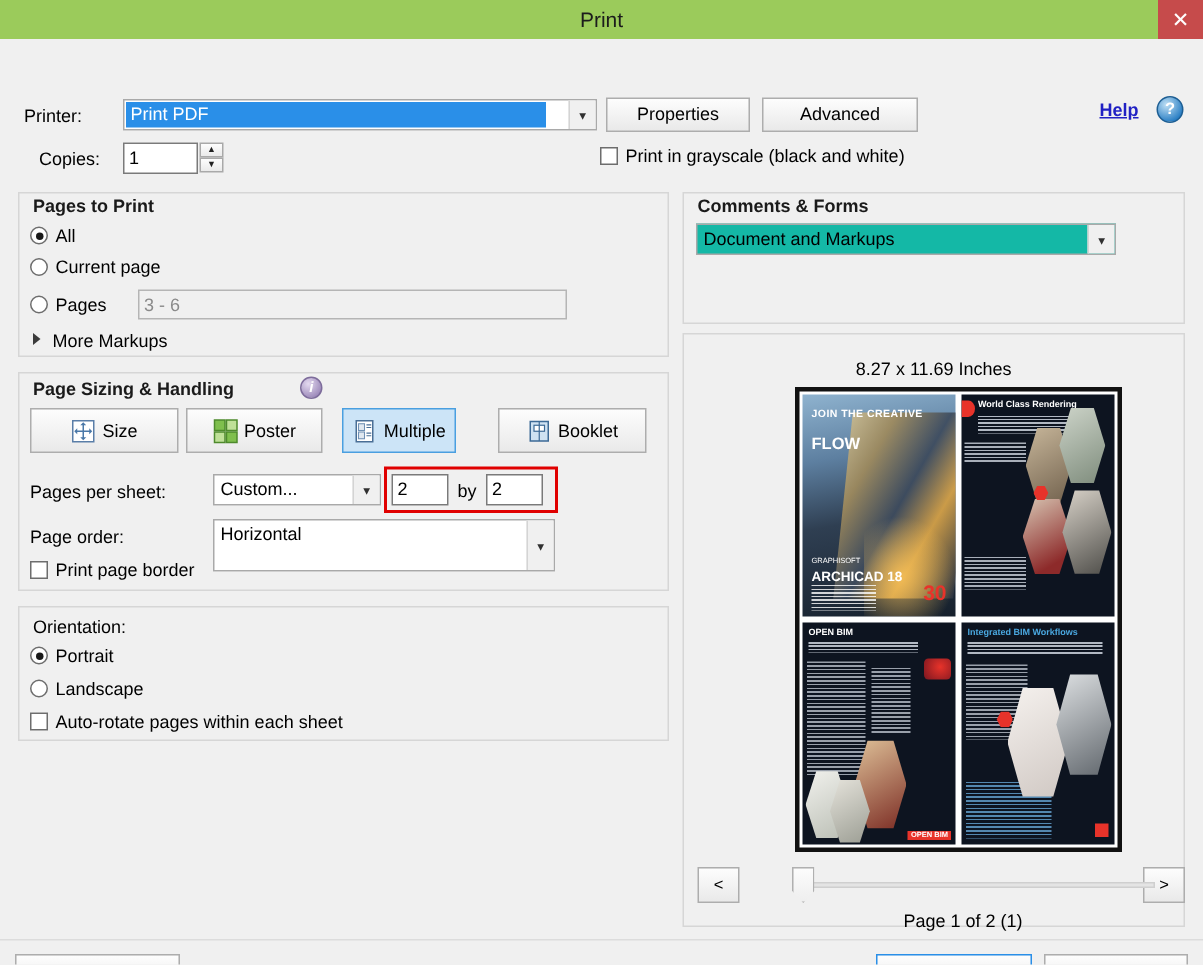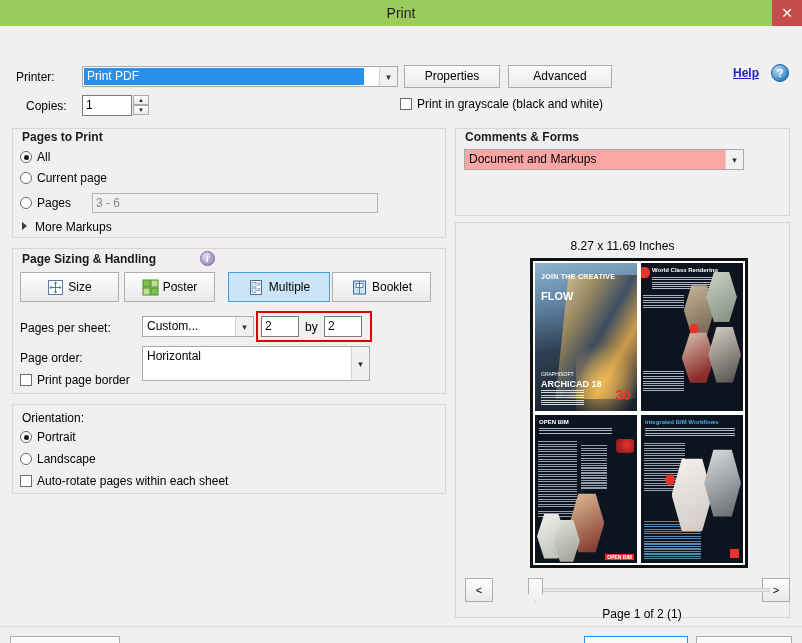--- a/index.html
+++ b/index.html
@@ -140,21 +140,21 @@
     line-height:14px;text-align:center;box-sizing:border-box;cursor:pointer;
     font-style:italic;
   }
   .modebtn{
     position:absolute;top:246px;height:30px;
     display:flex;align-items:center;justify-content:center;gap:4px;
     font-size:12px;
   }
   #mode-size{left:20px;width:99px;}
   #mode-poster{left:124px;width:91px;}
-  #mode-multiple{left:228px;width:102px;background:#cce4f7;border:1px solid #4a9fe0;}
+  #mode-multiple{left:228px;width:76px;background:#cce4f7;border:1px solid #4a9fe0;}
   #mode-booklet{left:332px;width:99px;}
   .icon16{width:17px;height:17px;display:inline-block;position:relative;}
 
   #pps-label{position:absolute;left:20px;top:295px;}
   #pps-combo{
     position:absolute;left:142px;top:290px;width:112px;height:21px;
     border:1px solid #a9a9a9;background:#fff;box-sizing:border-box;
   }
   #pps-combo .val{position:absolute;left:4px;top:0;line-height:19px;font-size:12px;}
   #pps-x{
@@ -181,21 +181,21 @@
   #print-border{left:20px;top:347px;}
   
   #orient-title{position:absolute;left:22px;top:385px;font-size:12px;}
   #opt-portrait{left:20px;top:404px;}
   #opt-landscape{left:20px;top:426px;}
   #auto-rotate{left:20px;top:448px;}
   
   #comments-title{left:465px;top:104px;}
   #comments-combo{
     position:absolute;left:464px;top:123px;width:280px;height:21px;
-    border:1px solid #a9a9a9;background:#fca5a5;box-sizing:border-box;
+    border:1px solid #a9a9a9;background:#14b8a6;box-sizing:border-box;
   }
   #comments-combo .val{position:absolute;left:4px;top:0;line-height:19px;font-size:12px;}
   #summarize-btn{position:absolute;left:464px;top:152px;width:192px;height:23px;line-height:21px;}
   
   #preview-panel{
     position:absolute;left:455px;top:196px;width:335px;height:396px;
     border:1px solid #d6d6d6;box-sizing:border-box;background:#f0f0f0;
   }
   #preview-size{
     position:absolute;left:455px;top:213px;width:335px;text-align:center;font-size:12px;

